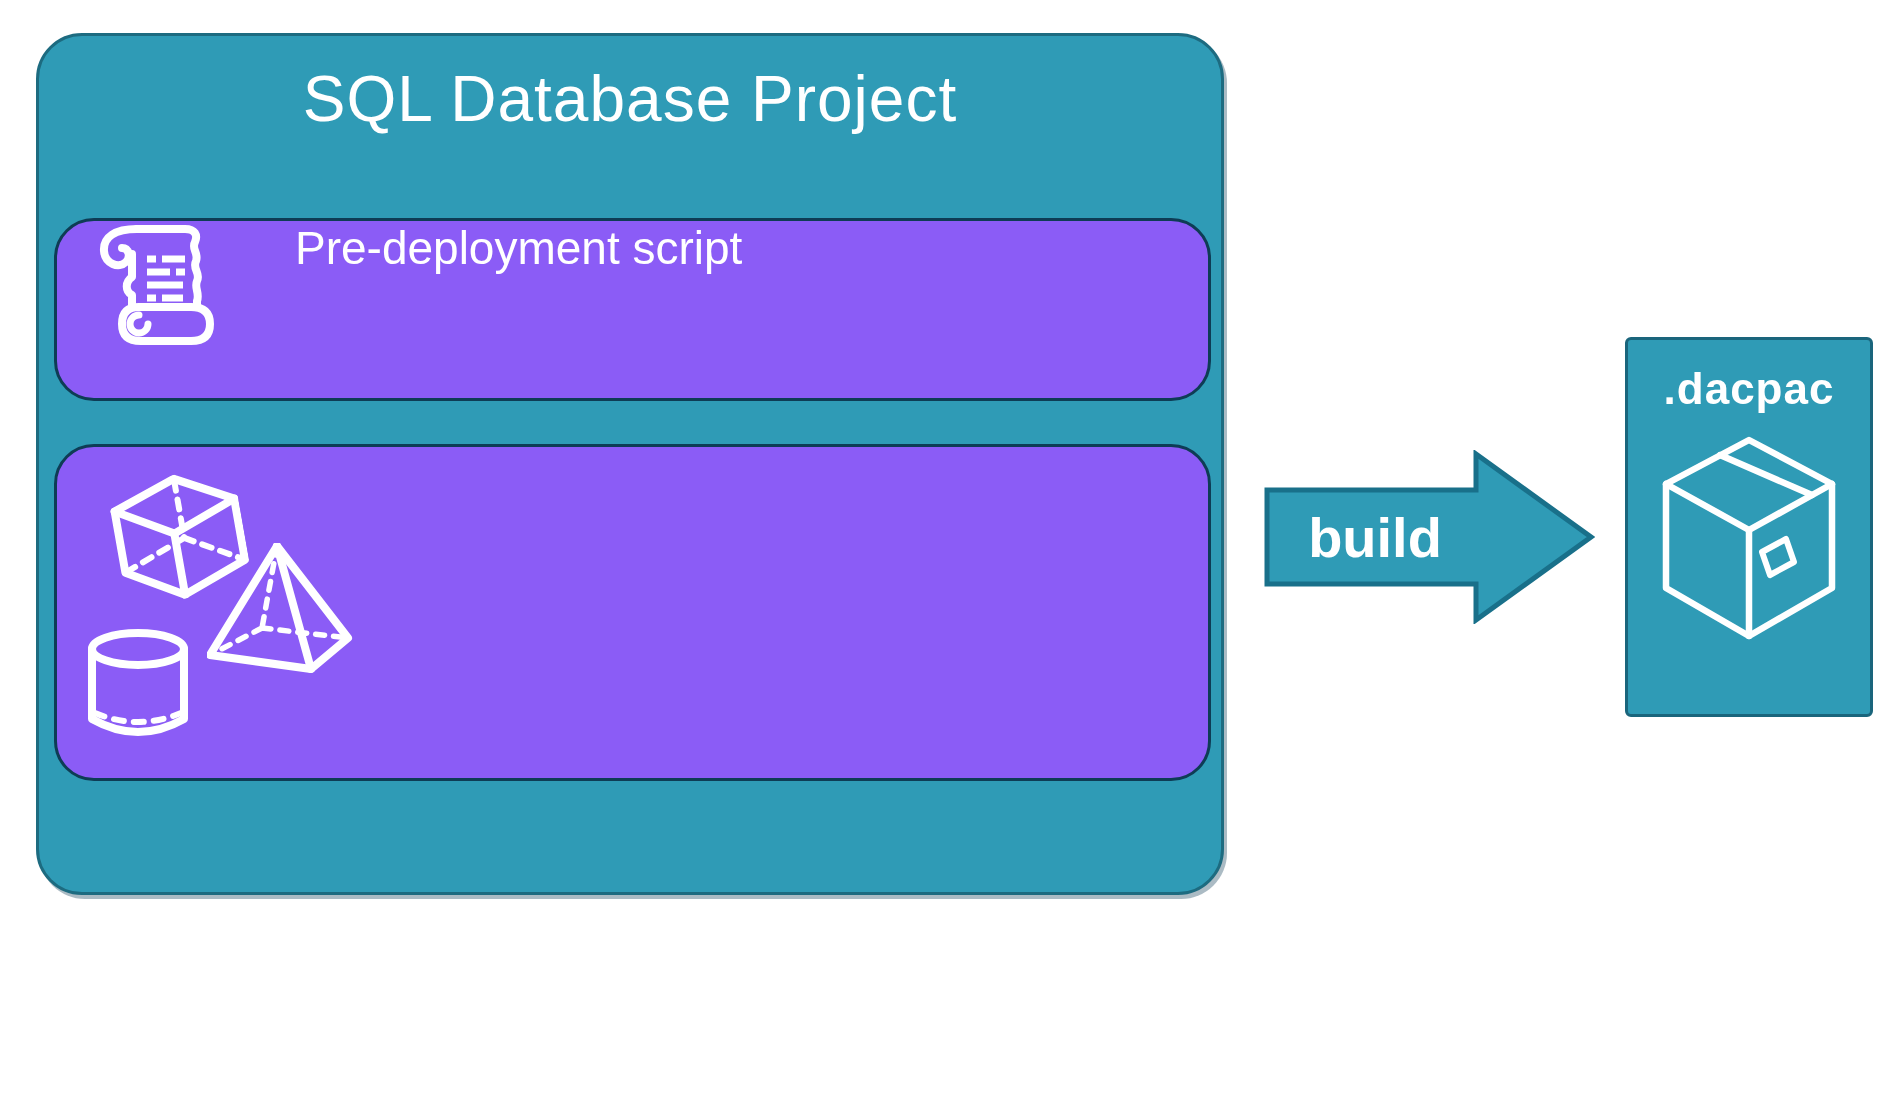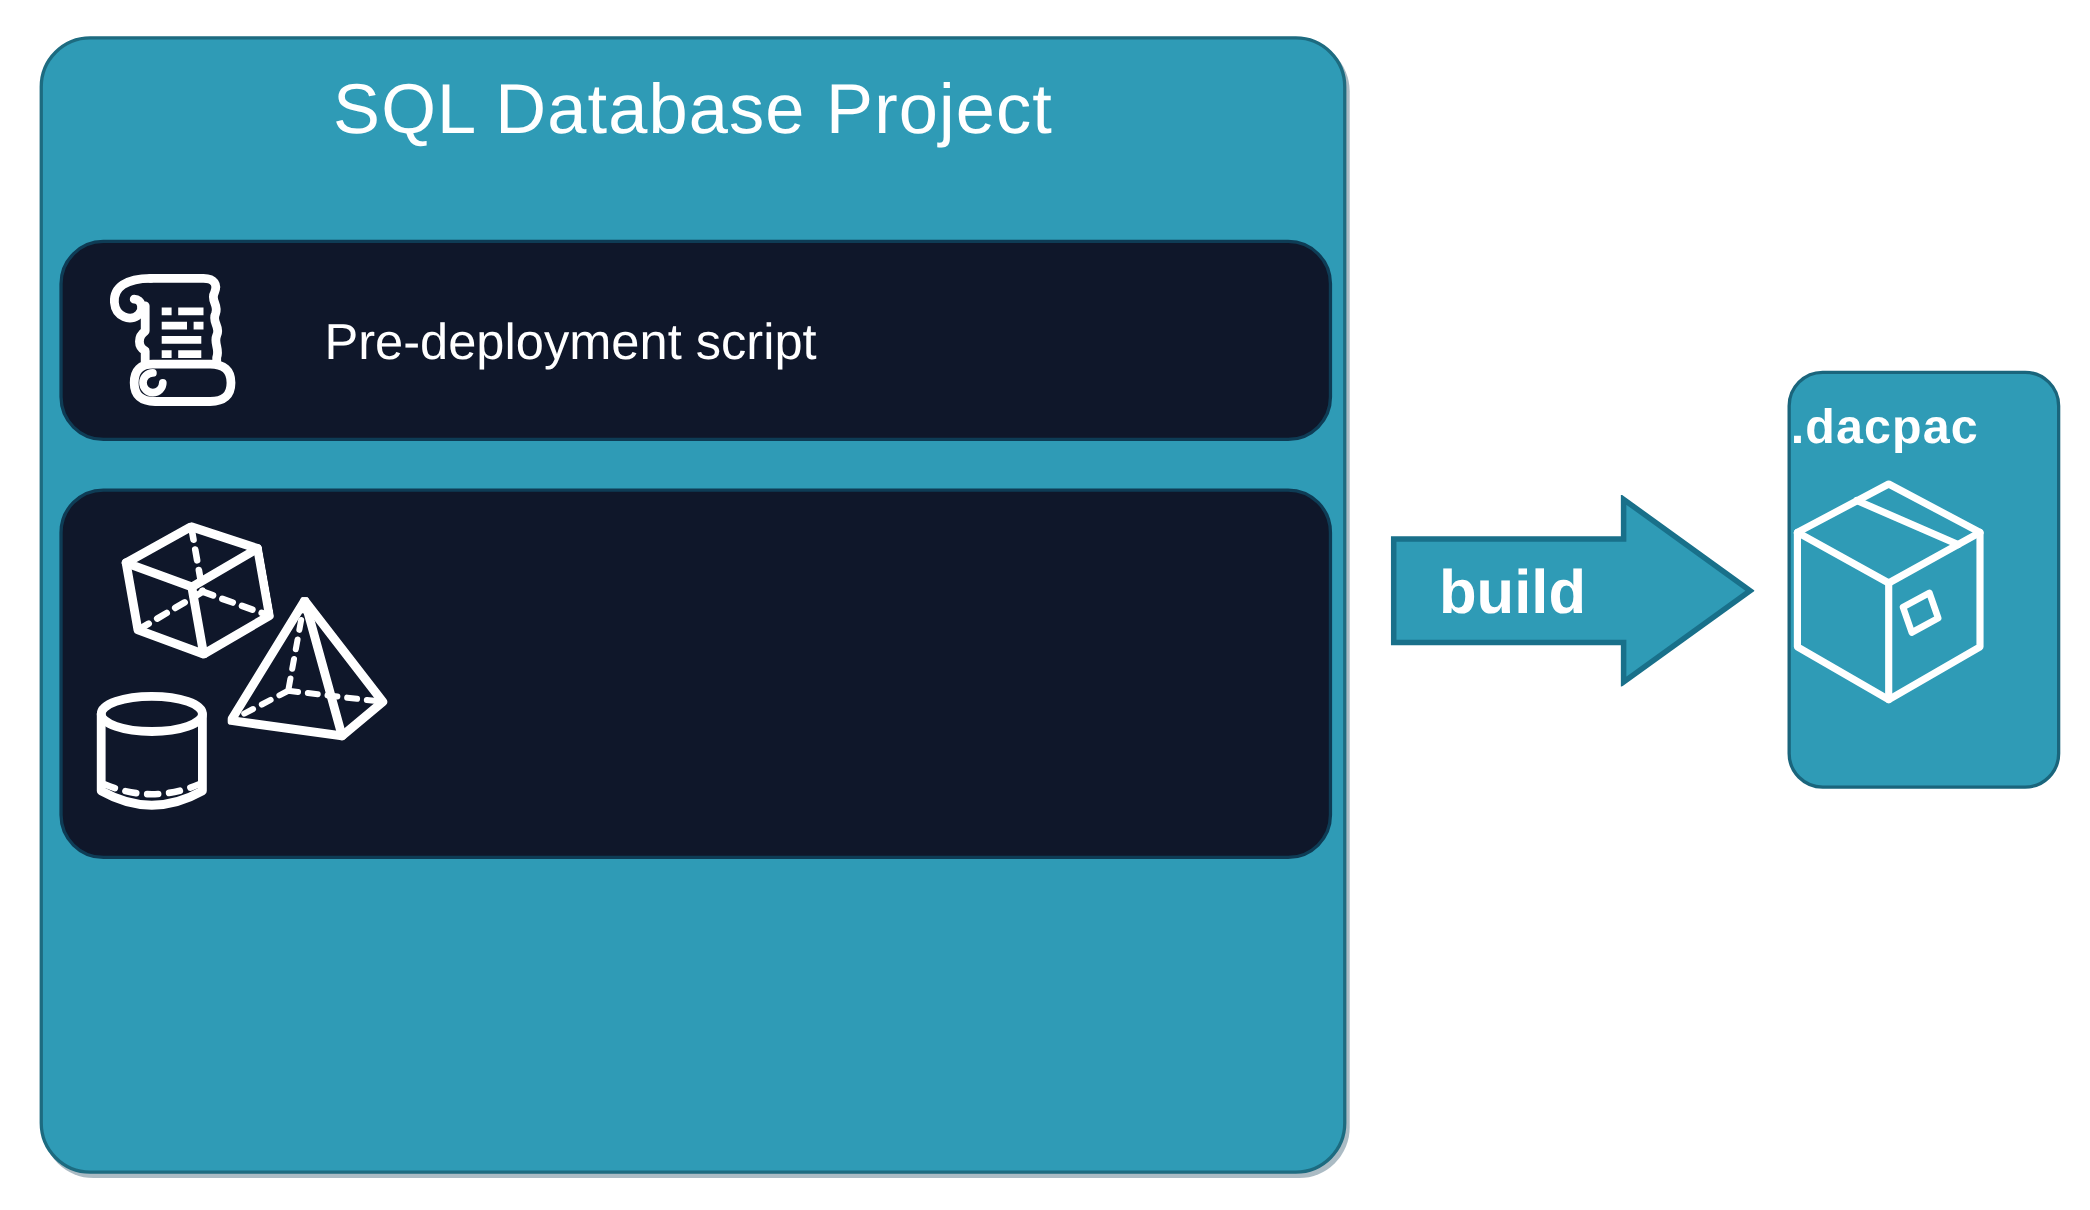--- a/index.html
+++ b/index.html
@@ -7,44 +7,44 @@
     width: 1900px; height: 1100px;
     background: #ffffff;
     font-family: "Liberation Sans", sans-serif;
     overflow: hidden;
   }
   .stage { position: relative; width: 1900px; height: 1100px; background:#ffffff; }
 
   
   .project-box {
     position: absolute; left: 36px; top: 33px;
-    width: 1188px; height: 1034px;
+    width: 1188px; height: 862px;
     background: #2F9BB6;
     border: 3px solid #1D6B80;
     border-radius: 46px;
     box-sizing: border-box;
     box-shadow: 3px 4px 0 rgba(14,60,85,0.35);
   }
   .project-title {
     position: absolute; top: 26px; left: 0; right: 0;
     text-align: center;
     color: #ffffff;
     font-size: 64px;
     letter-spacing: 1px;
     font-weight: 400;
   }
 
   
   .row {
     position: absolute; left: 15px; width: 1157px;
-    background: #0f172a;
+    background: #8b5cf6;
     border: 3px solid #0E3C55;
     border-radius: 40px;
     box-sizing: border-box;
-    display: flex; align-items: center;
+    display: flex; align-items: flex-start;
     color: #ffffff;
   }
   .row-pre  { top: 182px; height: 183px; }
   .row-obj  { top: 408px; height: 337px; }
   .row-post { top: 798px; height: 192px; }
 
   .row-label { font-size: 46px; color: #ffffff; }
   .row-pre  .row-label, .row-post .row-label { margin-left: 80px; }
 
   .scroll-icon-wrap { margin-left: 38px; width: 120px; height: 130px; flex: 0 0 auto; }
@@ -61,23 +61,23 @@
     font-family: "Liberation Sans", sans-serif;
     font-size: 56px; font-weight: 700; fill: #ffffff;
   }
 
   
   .dacpac-box {
     position: absolute; left: 1625px; top: 337px;
     width: 248px; height: 380px;
     background: #2F9BB6;
     border: 3px solid #1A657C;
-    border-radius: 32px;
+    border-radius: 6px;
     box-sizing: border-box;
-    display: flex; flex-direction: column; align-items: flex-start;
+    display: flex; flex-direction: column; align-items: center;
   }
   .dacpac-label {
     margin-top: 24px;
     color: #ffffff; font-size: 44px; font-weight: 700;
     letter-spacing: 1px;
   }
   .package-icon-wrap { margin-top: 22px; width: 178px; height: 205px; }
 
   svg { display: block; }
 </style>

